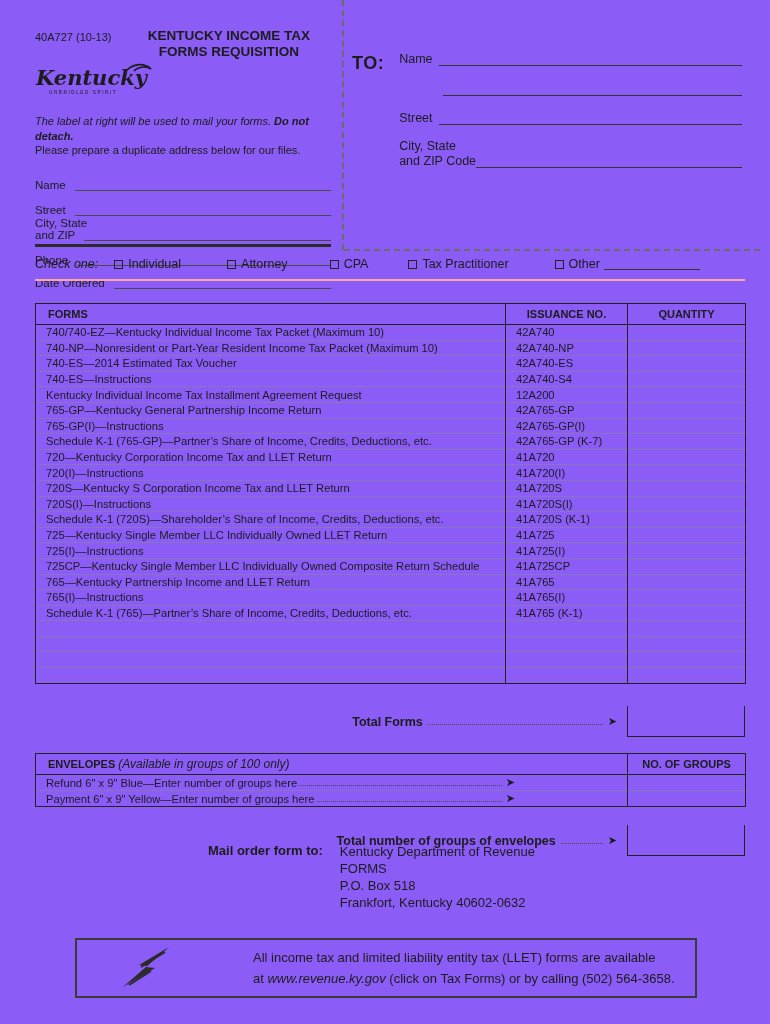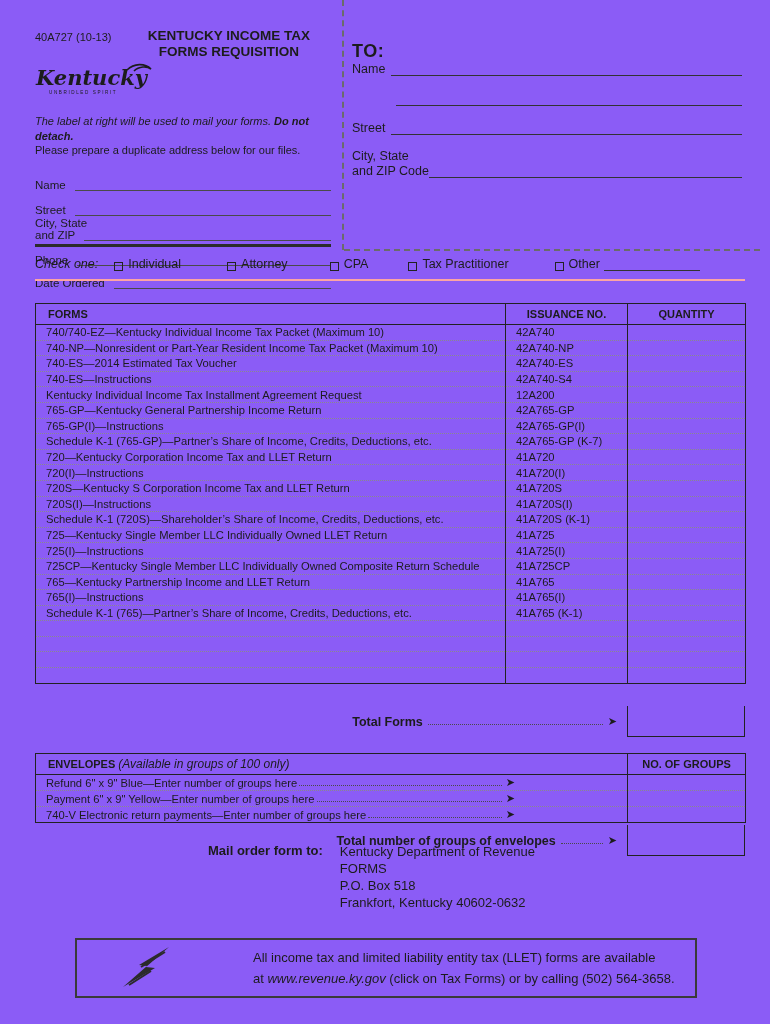--- a/index.html
+++ b/index.html
@@ -20,34 +20,34 @@
   .f-line { flex:1; border-bottom:1px solid #4a4a4a; margin-left:9px; height:12px; }
   .mt-name { margin-top:21px; }
   .mt-street { margin-top:13px; }
   .mt-city { margin-top:1px; }
   .mt-phone { margin-top:13px; }
   .mt-date { margin-top:11px; }
 
   .v-dash { position:absolute; left:342px; top:0; height:250px; width:0; border-left:2px dashed #6b6b6b; }
   .h-dash { position:absolute; left:344px; top:249px; width:416px; height:0; border-top:2px dashed #6b6b6b; }
 
-  .to-block { position:absolute; left:352px; top:40px; width:390px; display:flex;flex-direction:column; }
+  .to-block { position:absolute; left:352px; top:52px; width:390px; display:flex; }
   .to-label { font-size:18px; font-weight:bold; letter-spacing:0.5px; margin-right:15px; padding-top:1px; }
   .to-fields { flex:1; font-size:12.5px; }
   .to-row { display:flex; align-items:flex-end; }
   .to-line { flex:1; border-bottom:1px solid #333; margin-left:6px; height:13px; }
   .to-line.noml { margin-left:0; }
   .to-cont { margin-top:17px; margin-left:44px; }
   .to-street { margin-top:15px; }
   .to-city { margin-top:14px; line-height:15px; }
 
   
   .check-row { position:absolute; left:35px; top:257px; width:710px; display:flex; align-items:center; font-size:12.5px; padding-bottom:8px; border-bottom:2px solid #fca5a5; }
   .check-label { font-style:italic; margin-right:16px; }
-  .chk-item { display:flex; align-items:flex-end; }
+  .chk-item { display:flex; align-items:center; }
   .chk-box { width:9px; height:9px; border:1.4px solid #222; margin-right:5px; display:inline-block; }
   .other-line { display:inline-block; width:96px; border-bottom:1px solid #333; height:12px; margin-left:4px; }
 
   
   table { border-collapse:collapse; table-layout:fixed; }
   .forms-table { position:absolute; left:35px; top:303px; width:710px; border:1.6px solid #222; }
   .forms-table th { height:21px; font-size:11px; border-bottom:1.6px solid #222; }
   th.th-forms { text-align:left; padding-left:12px; }
   .col-div { border-left:1.3px solid #222; }
   .forms-table td { height:15.6px; font-size:11.2px; border-bottom:1px dotted #8a8a8a; padding:0 4px 0 10px; white-space:nowrap; overflow:hidden; }
@@ -354,31 +354,20 @@
         <td>
             <div class="env-cell">
               <span>Payment 6" x 9" Yellow—Enter number of groups here</span>
               <span class="env-leader"></span>
               <span class="arrow">➤</span>
               <span class="env-spacer"></span>
             </div>
           </td>
         <td class="col-div"></td>
       </tr>
-      <tr>
-        <td>
-            <div class="env-cell">
-              <span>740-V Electronic return payments—Enter number of groups here</span>
-              <span class="env-leader"></span>
-              <span class="arrow">➤</span>
-              <span class="env-spacer"></span>
-            </div>
-          </td>
-        <td class="col-div"></td>
-      </tr>
     </tbody>
   </table>
 
   <div class="total-row total-env-pos">
     <div class="tr-left">
       <span class="tr-label">Total number of groups of envelopes</span>
       <span class="leader-fixed w42"></span>
       <span class="arrow">➤</span>
     </div>
     <div class="total-box"></div>

